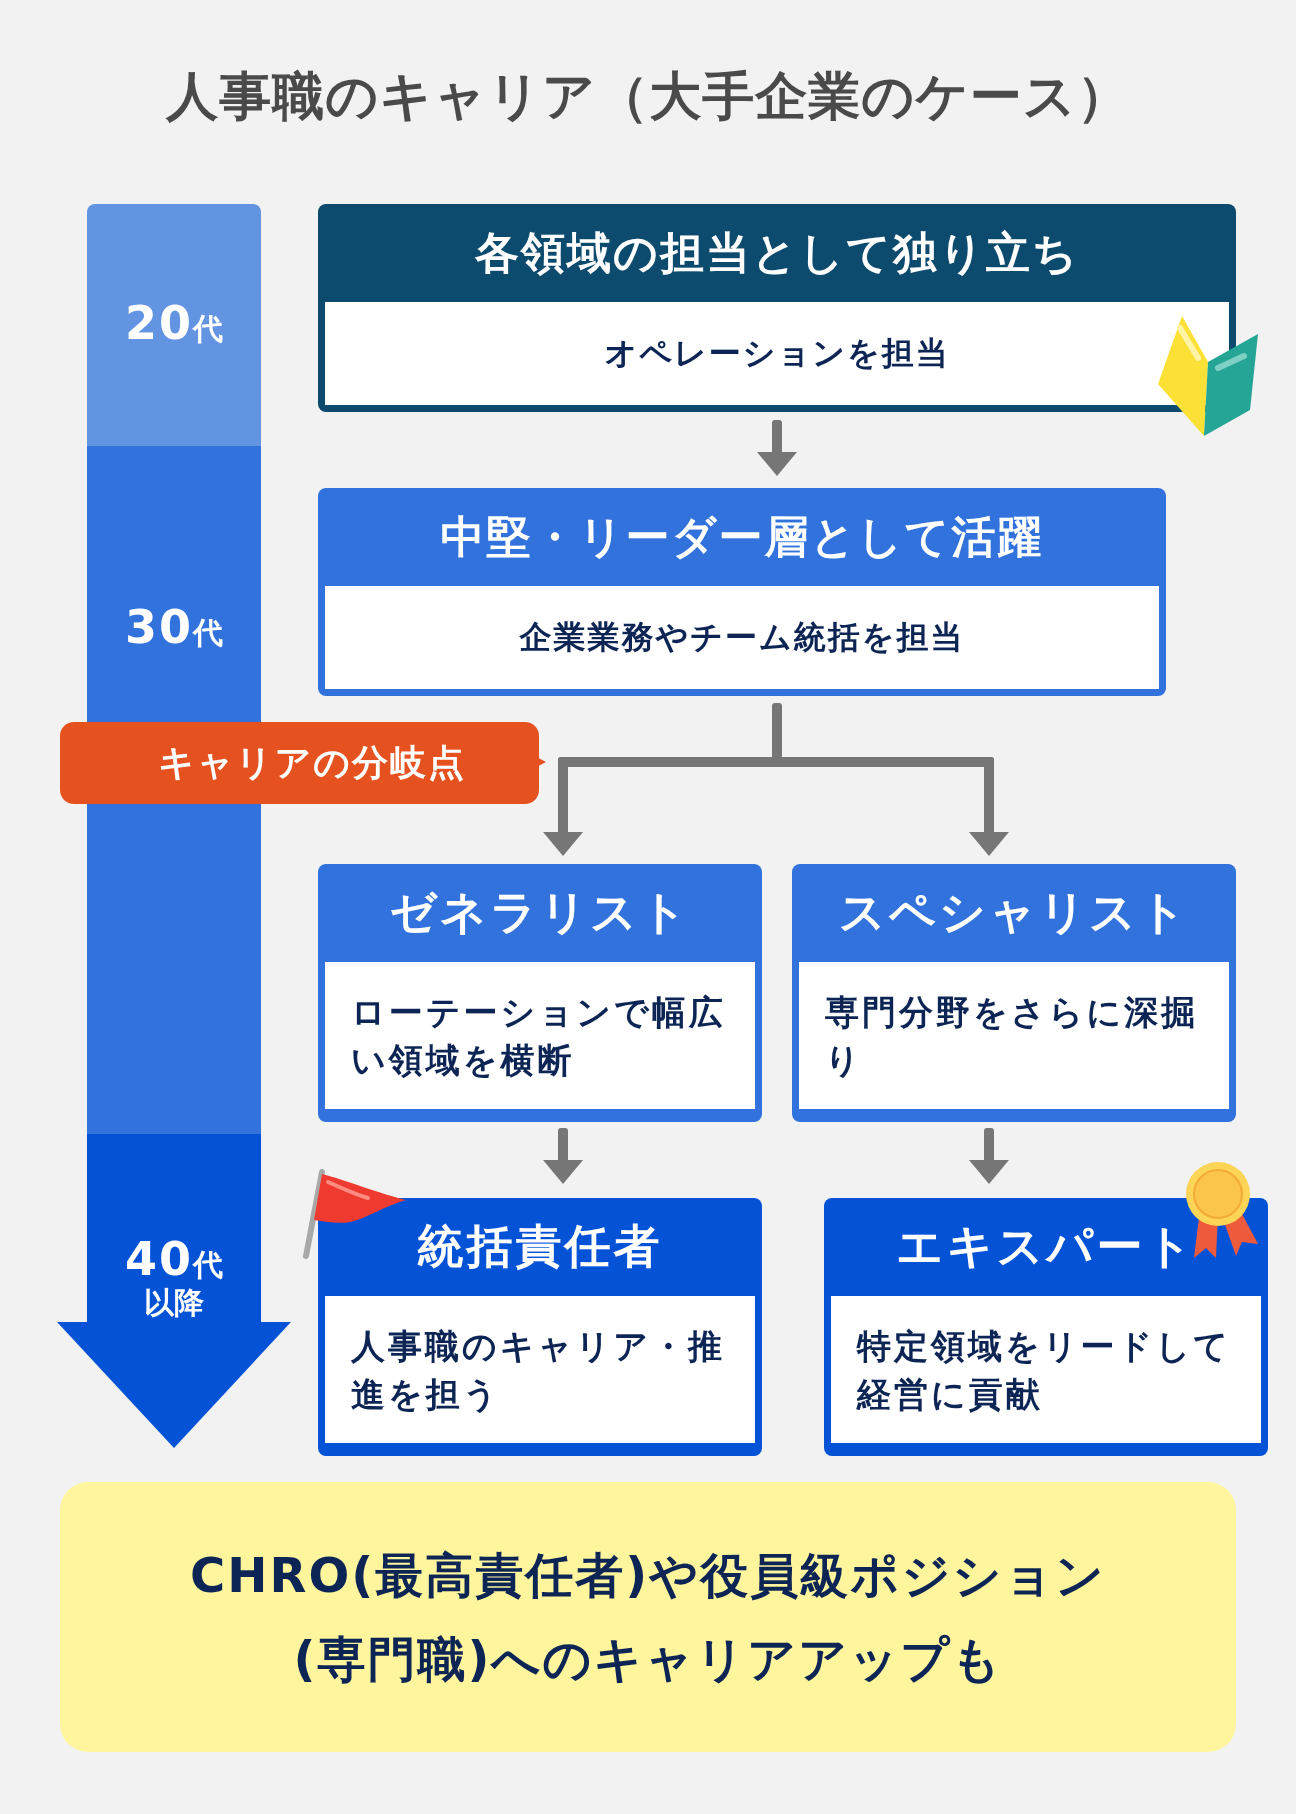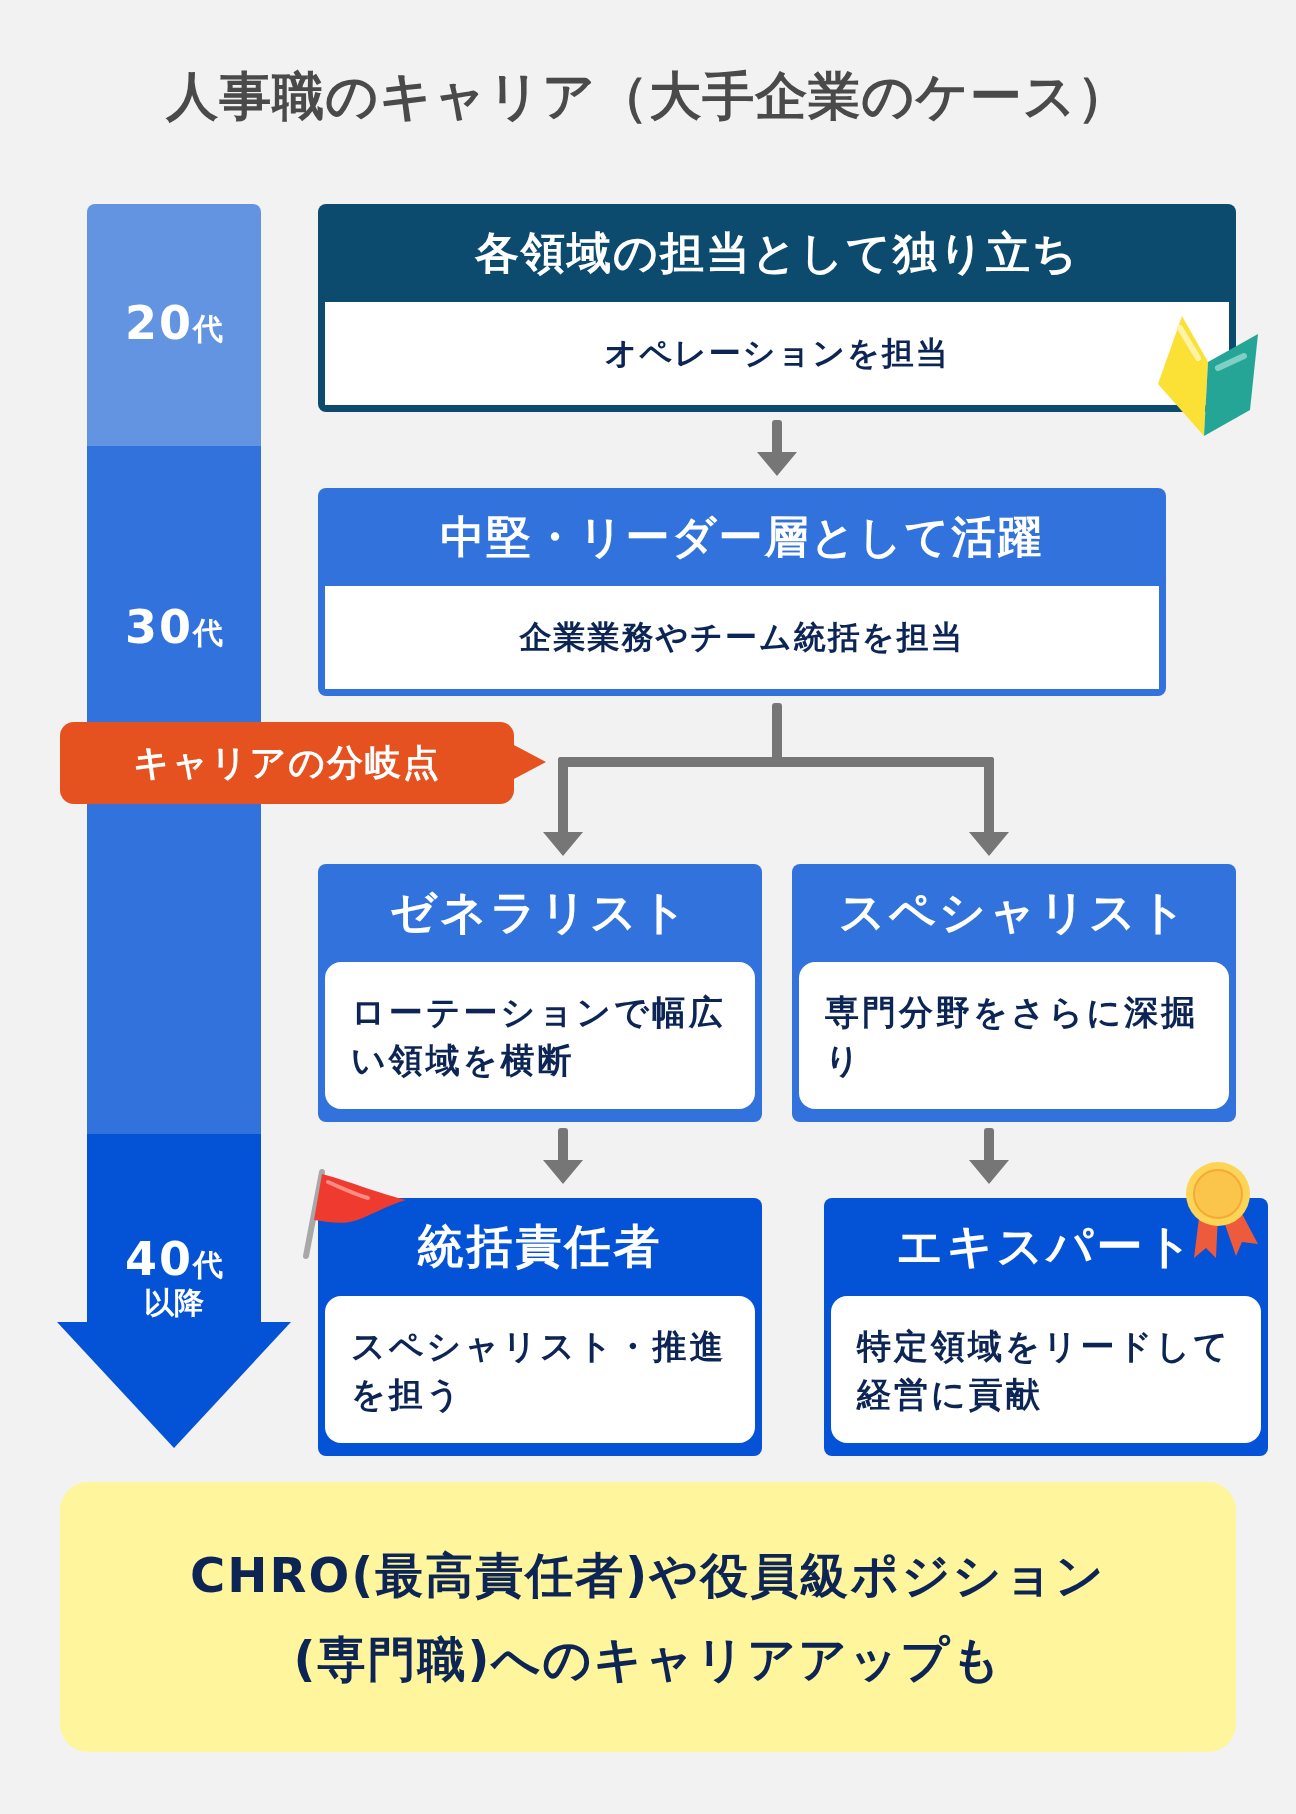--- a/index.html
+++ b/index.html
@@ -45,36 +45,36 @@
     background: #fff; color: #0d2554; font-weight: bold;
     box-sizing: border-box;
   }
   .c1 { background: #0c4a6e; }
   .c2 { background: #3172dc; }
   .c3 { background: #0452d6; }
 
   .b-wide .head { height: 98px; font-size: 44px; letter-spacing: 2px; }
   .b-wide .body { height: 103px; font-size: 32px; display: flex; align-items: center; justify-content: center; letter-spacing: 2px; }
   .b-half .head { height: 98px; font-size: 46px; letter-spacing: 3px; }
-  .b-half .body { height: 147px; font-size: 34px; line-height: 48px; padding: 26px 26px 4px 26px; letter-spacing: 3px; border-radius: 16px; }
+  .b-half .body { height: 147px; font-size: 34px; line-height: 48px; padding: 26px 26px 4px 26px; letter-spacing: 3px; }
 
   
   .line { position: absolute; background: #767676; border-radius: 3px; }
   .arrowhead {
     position: absolute; width: 0; height: 0;
     border-left: 20px solid transparent; border-right: 20px solid transparent;
     border-top: 24px solid #767676;
   }
 
   
   .badge {
     position: absolute; left: 60px; top: 722px; width: 454px; height: 82px;
     background: #e5511f; border-radius: 14px; color: #fff;
     font-size: 36px; font-weight: bold;
-    display: flex; align-items: center; justify-content: center; letter-spacing: 2px;
+    display: flex; align-items: center; justify-content: center; letter-spacing: 2px; padding-left: 25px;
   }
   .badge-tail {
     position: absolute; left: 512px; top: 744px; width: 0; height: 0;
     border-top: 18px solid transparent; border-bottom: 18px solid transparent;
     border-left: 34px solid #e5511f;
   }
 
   .footer {
     position: absolute; left: 60px; top: 1482px; width: 1176px; height: 270px;
     background: #fff59d; border-radius: 28px;
@@ -146,21 +146,21 @@
   <div class="body">専門分野をさらに深掘り</div>
 </div>
 
 <div class="line" style="left:558px; top:1128px; width:10px; height:36px;"></div>
 <div class="arrowhead" style="left:543px; top:1160px;"></div>
 <div class="line" style="left:984px; top:1128px; width:10px; height:36px;"></div>
 <div class="arrowhead" style="left:969px; top:1160px;"></div>
 
 <div class="box b-half c3" style="left:318px; top:1198px; width:444px; height:258px;">
   <div class="head">統括責任者</div>
-  <div class="body">スペシャリスト・推進を担う</div>
+  <div class="body">人事職のキャリア・推進を担う</div>
 </div>
 <svg class="icon" style="left:298px; top:1166px;" width="110" height="94" viewBox="0 0 110 94">
   <line x1="24" y1="6" x2="8" y2="90" stroke="#a8a8a8" stroke-width="6" stroke-linecap="round"></line>
   <path d="M24,8 C48,14 70,24 108,34 C86,40 70,52 52,56 C40,58 30,56 16,54 Z" fill="#ef3b2f"></path>
   <path d="M30,16 C44,22 56,28 70,32" stroke="#ff8b82" stroke-width="4" fill="none" stroke-linecap="round"></path>
 </svg>
 
 <div class="box b-half c3" style="left:792px; top:1198px; width:444px; height:258px;margin-left:32px;">
   <div class="head">エキスパート</div>
   <div class="body">特定領域をリードして経営に貢献</div>

